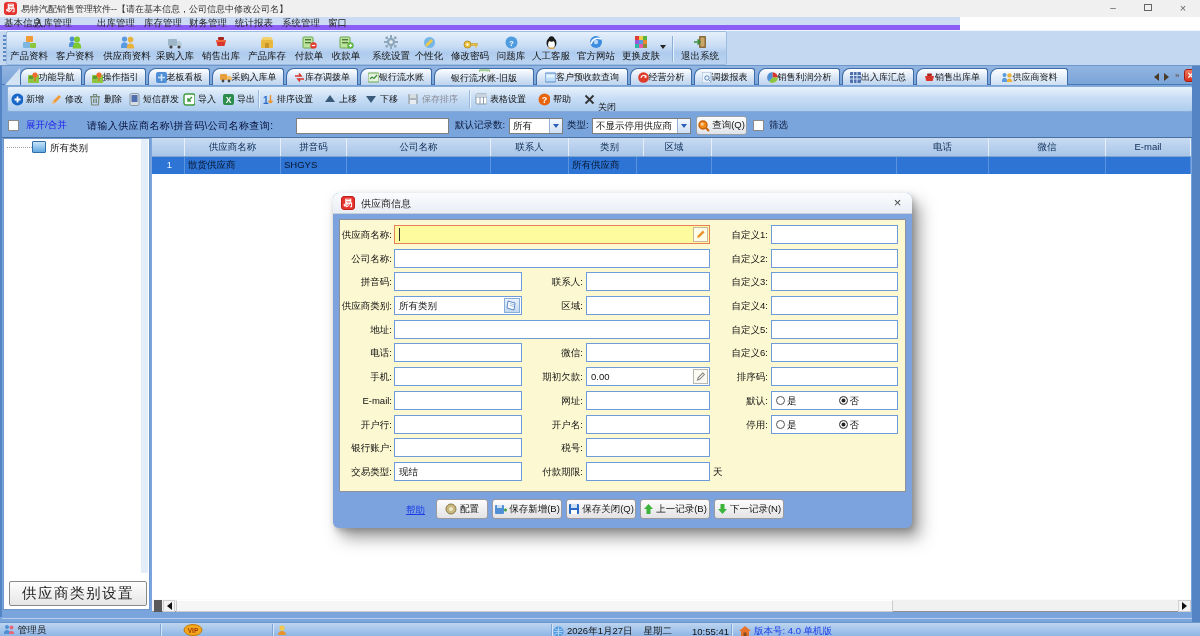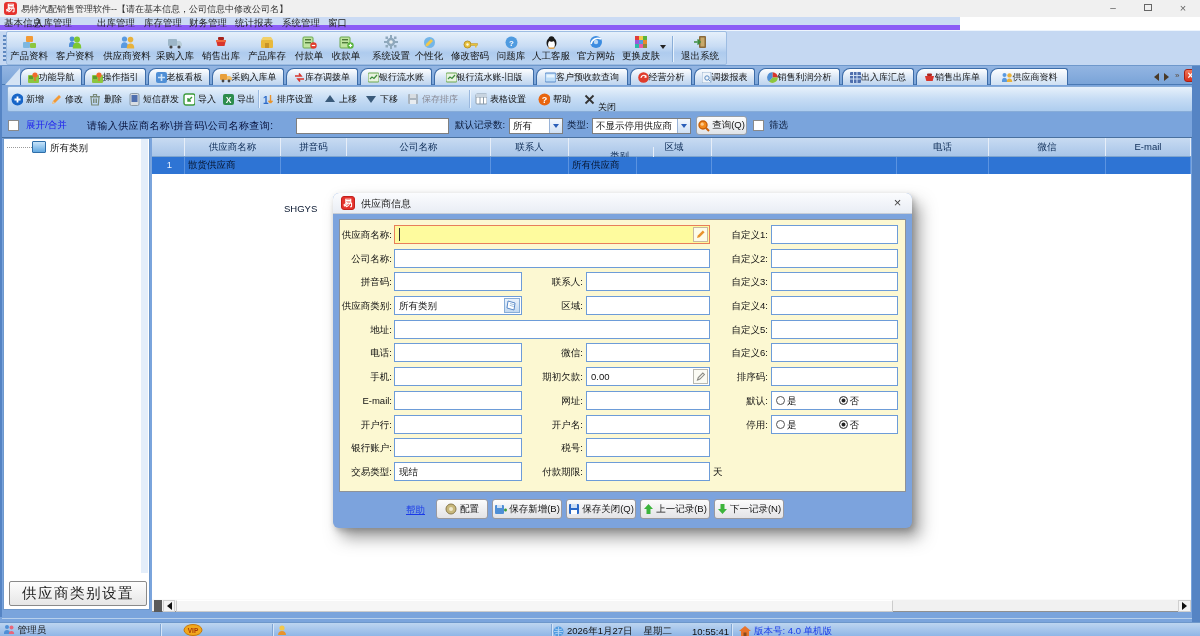--- a/index.html
+++ b/index.html
@@ -310,21 +310,21 @@
         </svg>
         <span>库存调拨单</span>
       </div>
       <div class="tab" style="left:360px;width:72px;">
         <svg class="tic" width="11" height="11">
           <rect x="0" y="1" width="11" height="9" rx="1" fill="#e8f2e0" stroke="#6aa84f"></rect>
           <path d="M2 7l2-2 2 1.5L9 3" stroke="#3c8c3c" stroke-width="1.2" fill="none"></path>
         </svg>
         <span>银行流水账</span>
       </div>
-      <div class="tab" style="left:434px;width:100px;">
+      <div class="tab" style="left:434px;width:100px;flex-direction:column;">
         <svg class="tic" width="11" height="11">
           <rect x="0" y="1" width="11" height="9" rx="1" fill="#e8f2e0" stroke="#6aa84f"></rect>
           <path d="M2 7l2-2 2 1.5L9 3" stroke="#3c8c3c" stroke-width="1.2" fill="none"></path>
         </svg>
         <span>银行流水账-旧版</span>
       </div>
       <div class="tab" style="left:536px;width:92px;">
         <svg class="tic" width="11" height="11">
           <rect x="0" y="1" width="11" height="9" rx="1" fill="#bcdcf8" stroke="#5a8ac8"></rect>
           <rect x="1.5" y="2.5" width="8" height="3" fill="#e8f4fd"></rect>
@@ -533,32 +533,32 @@
         <div style="position:absolute;left:46px;top:3px;font-size:9.5px;">所有类别</div>
         <div class="catbtn">供应商类别设置</div>
       </div>
       <div class="table">
         <div class="thead">
           <div class="th" style="left:0px;width:33px;"></div>
           <div class="th" style="left:33px;width:96px;">供应商名称</div>
           <div class="th" style="left:129px;width:66px;">拼音码</div>
           <div class="th" style="left:195px;width:144px;">公司名称</div>
           <div class="th" style="left:339px;width:78px;">联系人</div>
-          <div class="th" style="left:434px;width:68px;margin-top:9px;">类别</div>
+          <div class="th" style="left:424px;width:68px;">类别</div>
           <div class="th" style="left:485px;width:75px;">区域</div>
           <div class="th" style="left:745px;width:92px;">电话</div>
           <div class="th" style="left:837px;width:117px;">微信</div>
           <div class="th" style="left:954px;width:85px;">E-mail</div>
         </div>
         <div class="trow">
           <div class="td" style="left:0px;width:33px;">
             <center style="color:#e8f0fc;">1</center>
           </div>
           <div class="td" style="left:33px;width:96px;">散货供应商</div>
-          <div class="td" style="left:129px;width:66px;margin-top:44px;">SHGYS</div>
+          <div class="td" style="left:129px;width:66px;">SHGYS</div>
           <div class="td" style="left:195px;width:144px;"></div>
           <div class="td" style="left:339px;width:78px;"></div>
           <div class="td" style="left:417px;width:68px;">所有供应商</div>
           <div class="td" style="left:485px;width:75px;"></div>
           <div class="td" style="left:560px;width:185px;"></div>
           <div class="td" style="left:745px;width:92px;"></div>
           <div class="td" style="left:837px;width:117px;"></div>
           <div class="td" style="left:954px;width:85px;"></div>
         </div>
       </div>

